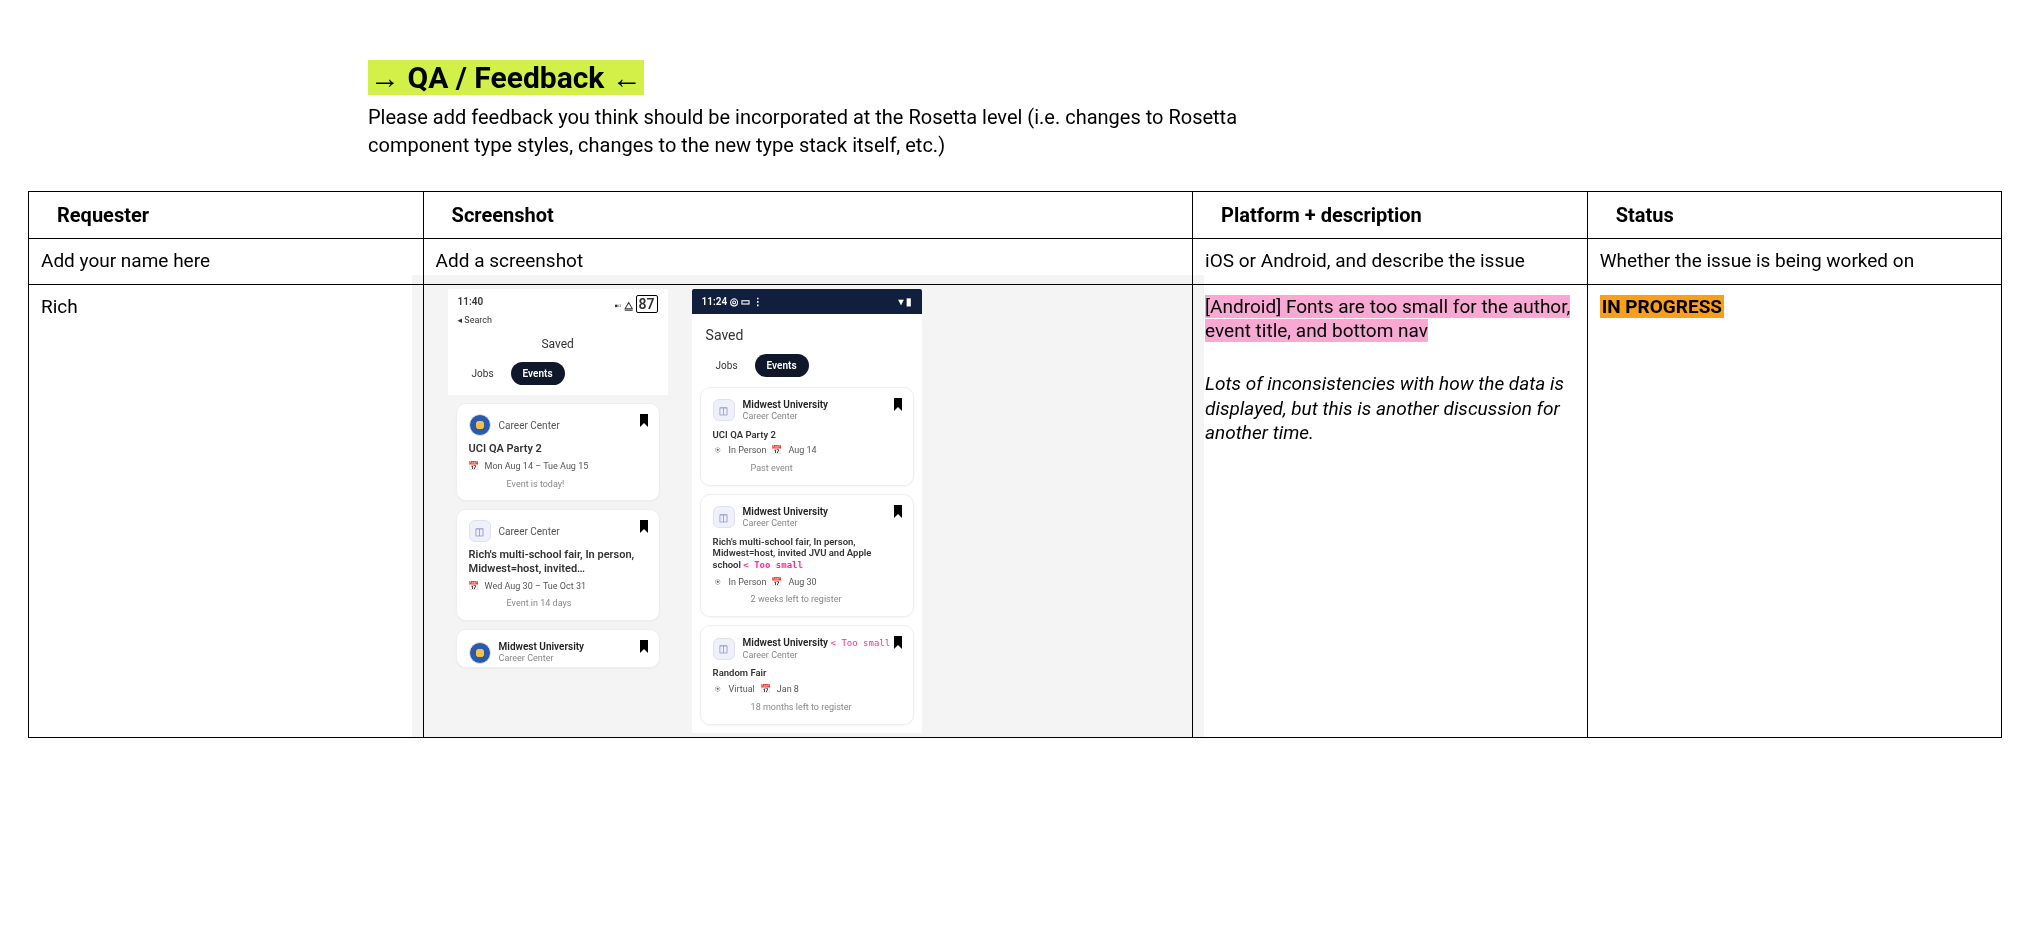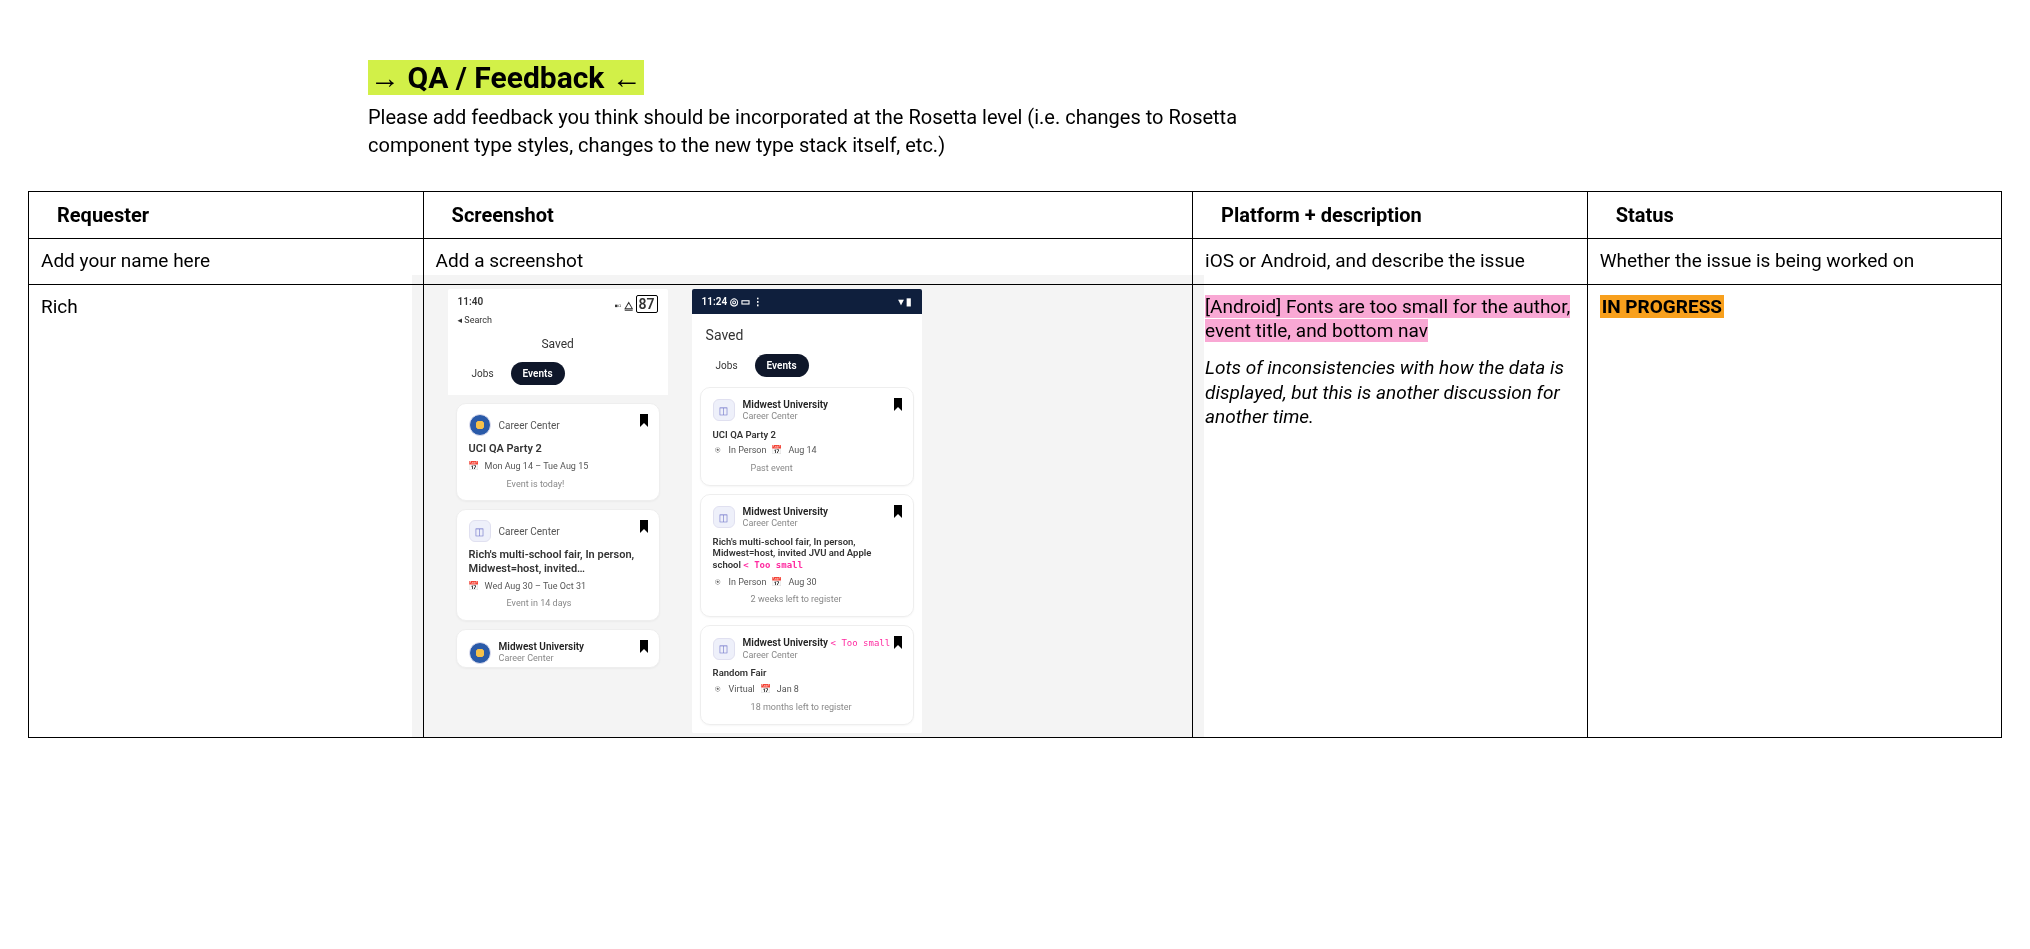--- a/index.html
+++ b/index.html
@@ -35,21 +35,21 @@
     padding: 10px 12px;
     font-size: 19px;
     line-height: 1.3;
   }
   th { font-weight: 700; font-size: 20px; padding-left: 28px; }
   col.c-req { width: 20%; }
   col.c-shot { width: 39%; }
   col.c-desc { width: 20%; }
   col.c-status { width: 21%; }
   .desc-highlight { background: #f9a8d4; }
-  .desc-italic { font-style: italic; display:block; margin-top:12px;}
+  .desc-italic { font-style: italic; display:block; margin-top:28px;}
   .status-badge { background: #f8a01d; font-weight: 700; padding: 0 2px; }
 
   
   .shots-wrap {
     background: #f4f4f4;
     padding: 14px 36px;
     display: flex;
     gap: 24px;
     margin: -10px -12px;
     min-height: 400px;

